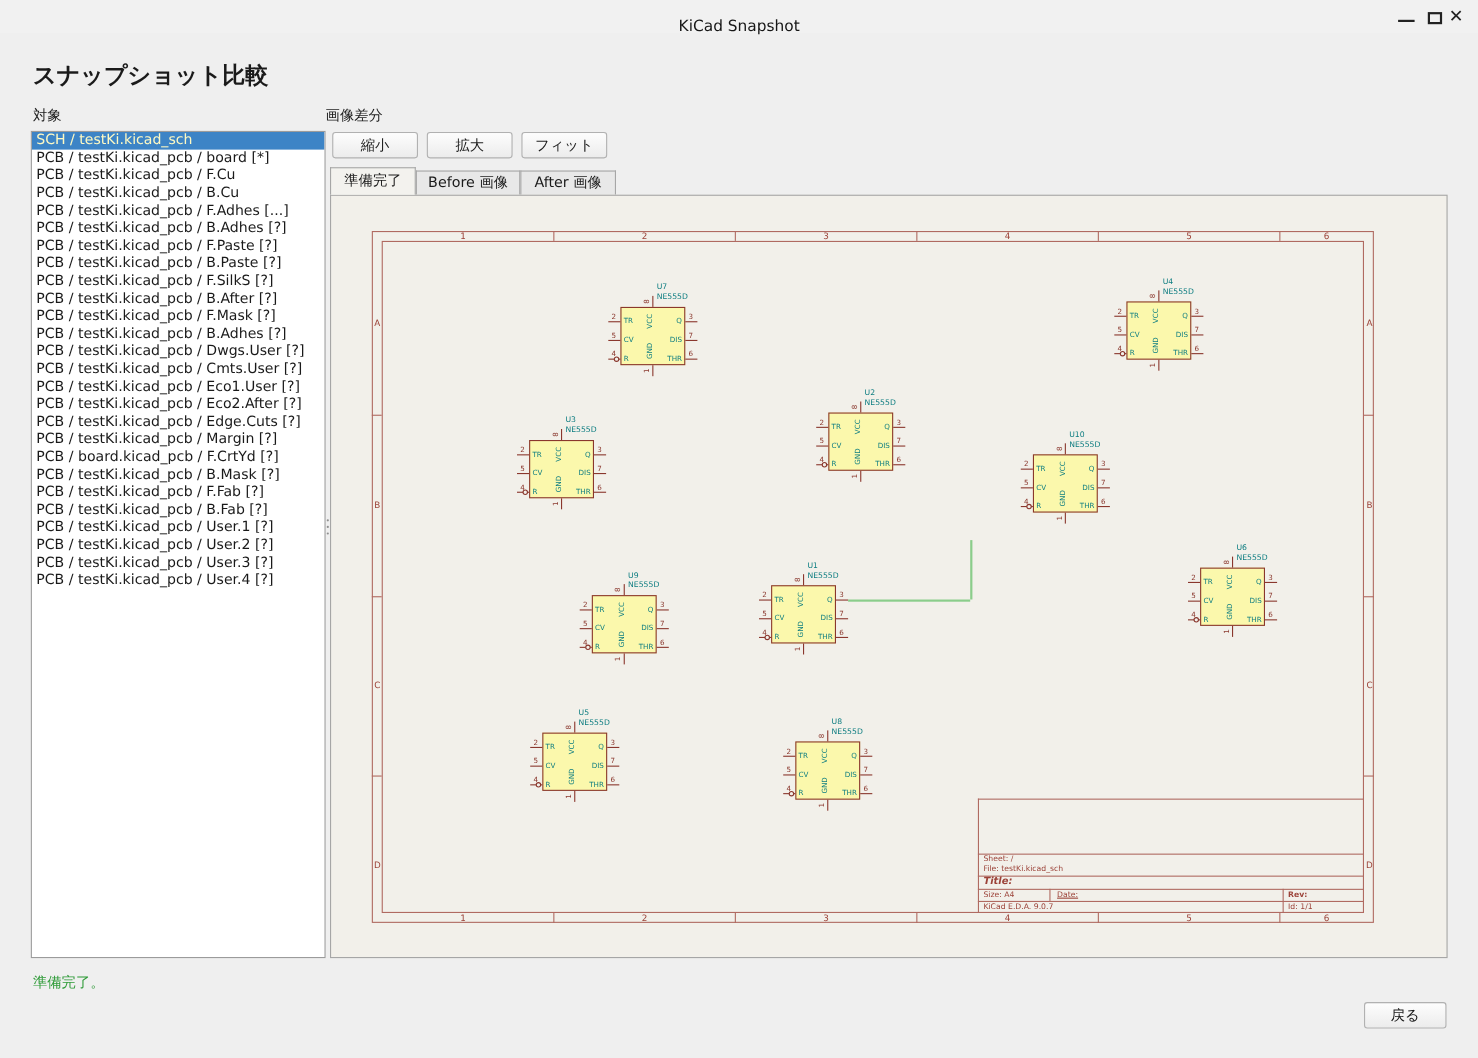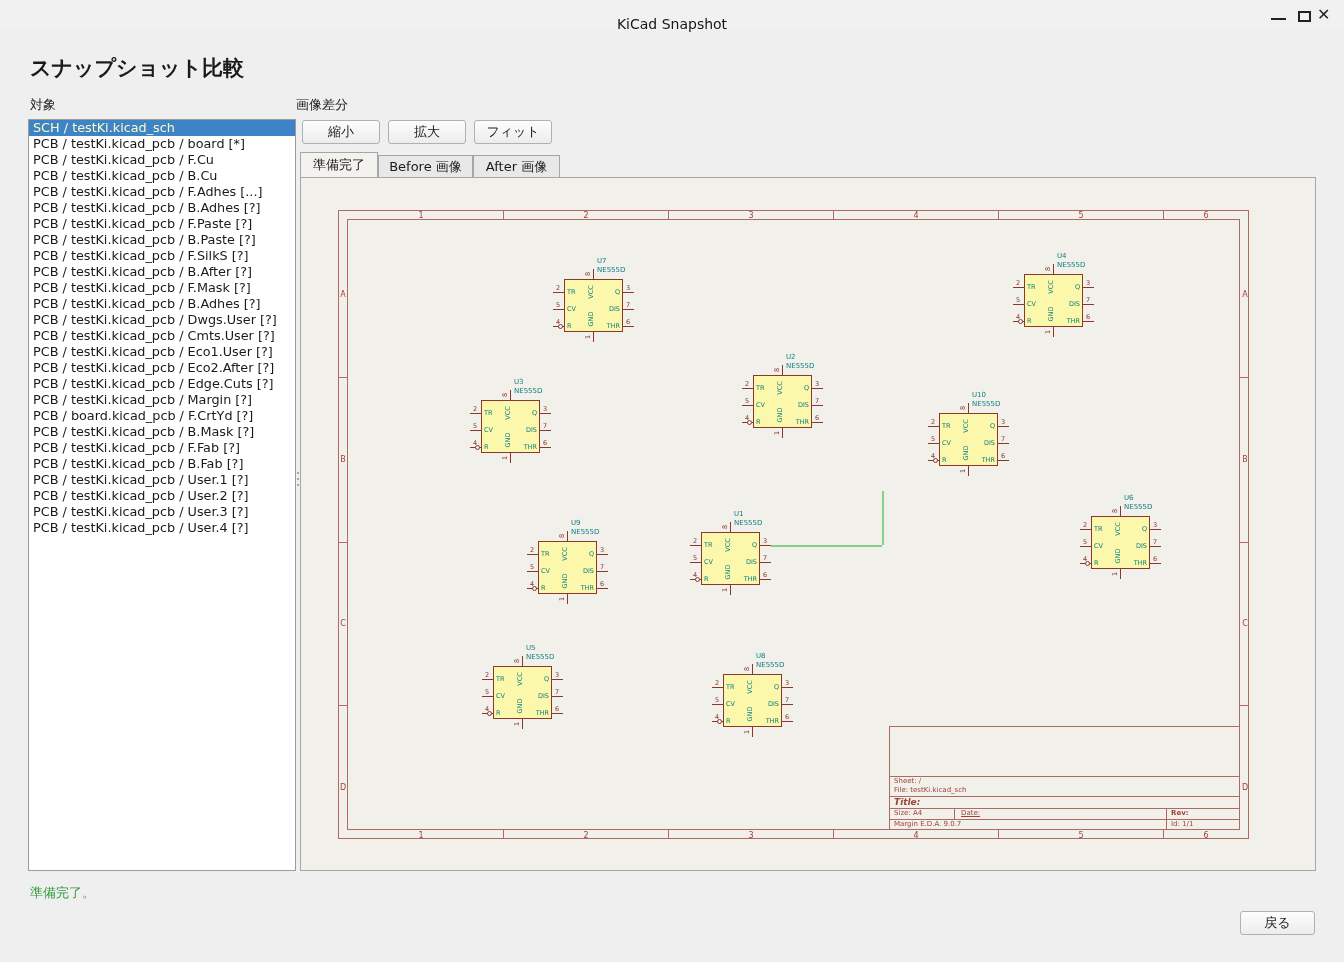--- a/index.html
+++ b/index.html
@@ -177,21 +177,21 @@
     <div class="ln" style="left: 588px; top: 630px; width: 351px; height: 1px;"></div>
     <div class="ln" style="left: 588px; top: 641px; width: 351px; height: 1px;"></div>
     <div class="ln" style="left: 653px; top: 630px; width: 1px; height: 11px;"></div>
     <div class="ln" style="left: 865px; top: 630px; width: 1px; height: 22px;"></div>
     <div class="tb-text" style="left: 593px; top: 599px;">Sheet: /</div>
     <div class="tb-text" style="left: 593px; top: 608px;">File: testKi.kicad_sch</div>
     <div class="tb-text tb-title" style="left: 593px; top: 619px;">Title:</div>
     <div class="tb-text" style="left: 593px; top: 631px;">Size: A4</div>
     <div class="tb-text" style="left: 660px; top: 631px; text-decoration: underline;">Date:</div>
     <div class="tb-text tb-bold" style="left: 870px; top: 631px;">Rev:</div>
-    <div class="tb-text" style="left: 593px; top: 642px;">Margin E.D.A. 9.0.7</div>
+    <div class="tb-text" style="left: 593px; top: 642px;">KiCad E.D.A. 9.0.7</div>
     <div class="tb-text" style="left: 870px; top: 642px;">Id: 1/1</div>
     <div class="ic" style="left: 263px; top: 101px;">
       <div class="body"></div>
       <div class="ref" style="top: -22px;">U7</div>
       <div class="ref" style="top: -13px;">NE555D</div>
       <div class="stub" style="left: -11px; top: 13px; width: 11px; height: 1px;"></div>
       <div class="pnum" style="left: -12px; top: 5px;">2</div>
       <div class="pname" style="left: 3px; top: 9px;">TR</div>
       <div class="stub" style="left: -11px; top: 30px; width: 11px; height: 1px;"></div>
       <div class="pnum" style="left: -12px; top: 22px;">5</div>

